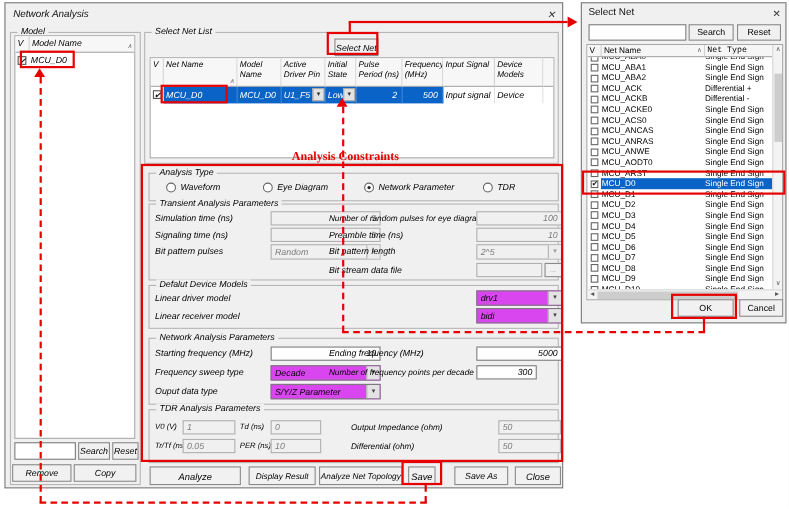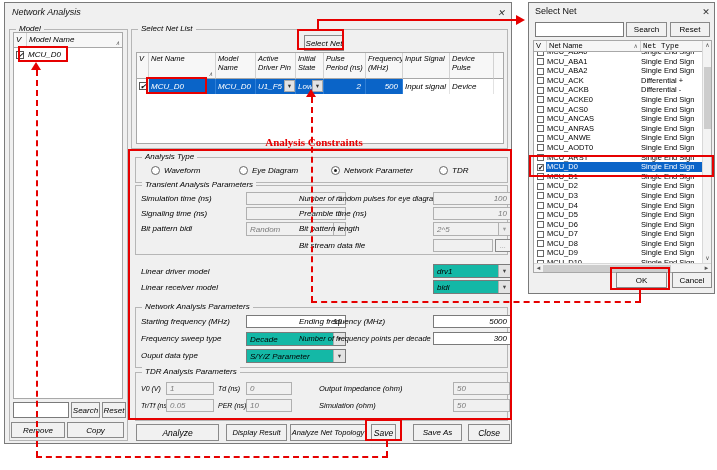--- a/index.html
+++ b/index.html
@@ -9,21 +9,21 @@
   .ttl { position:absolute; font-size:9px; color:#111; white-space:nowrap; }
   .x-btn { position:absolute; font-size:9px; color:#333; line-height:12px; text-align:center; cursor:default; }
   .lbl { position:absolute; font-size:8px; white-space:nowrap; line-height:10px; }
   .lbl-sm { font-size:7.5px; }
   .lbl-xs { font-size:7px; }
   .group { position:absolute; border:1px solid #b6b6b6; background:transparent; }
   .legend { position:absolute; top:-6px; left:6px; background:#f0f0f0; padding:0 3px; font-size:8px; line-height:10px; white-space:nowrap; }
   .field { position:absolute; background:#fff; border:1px solid #7a7a7a; font-size:8px; line-height:11px; height:13px; padding:0 3px; white-space:nowrap; overflow:hidden; }
   .field.num { text-align:right; }
   .field.dis { background:#f0f0f0; color:#7b7b7b; border-color:#b0b0b0; }
-  .dd { position:absolute; background:#14b8a6; border:1px solid #7a7a7a; height:14px; font-size:8px; }
+  .dd { position:absolute; background:#d946ef; border:1px solid #7a7a7a; height:14px; font-size:8px; }
   .dd .dd-text { position:absolute; left:3px; top:1px; line-height:11px; white-space:nowrap; }
   .dd .dd-btn { position:absolute; right:0; top:0; bottom:0; width:12px; background:#e3e3e3; border-left:1px solid #b0b0b0; text-align:center; font-size:5.5px; line-height:12px; color:#444; }
   .dd.dis { background:#f0f0f0; border-color:#b0b0b0; }
   .dd.dis .dd-text { color:#7b7b7b; }
   .dd.dis .dd-btn { background:#ededed; color:#9a9a9a; }
   .btn { position:absolute; background:#f1f1f1; border:1px solid #8a8a8a; font-size:8.5px; display:flex; align-items:center; justify-content:center; white-space:nowrap; cursor:default; }
   .btn.f75 { font-size:7.5px; }
   .cb { position:absolute; width:8px; height:8px; background:#fff; border:1px solid #555; font-size:8px; line-height:7px; text-align:center; color:#111; }
   .radio { position:absolute; display:flex; align-items:flex-end; font-size:8px; white-space:nowrap; }
   .radio .rc { width:9px; height:9px; border:1px solid #666; border-radius:50%; background:#fff; position:relative; margin-right:4px; flex:0 0 auto; }
@@ -102,21 +102,21 @@
   <div class="ntable">
     <div class="nthead">
       <div class="hc" style="width:12px;"><span>V</span></div>
       <div class="hc" style="width:67px;"><span>Net Name</span><span class="sort">∧</span></div>
       <div class="hc" style="width:40px;"><span>Model Name</span></div>
       <div class="hc" style="width:40px;"><span>Active Driver Pin</span></div>
       <div class="hc" style="width:28px;"><span>Initial State</span></div>
       <div class="hc" style="width:42px;"><span>Pulse Period (ns)</span></div>
       <div class="hc" style="width:37px;"><span>Frequency (MHz)</span></div>
       <div class="hc" style="width:47px;white-space:nowrap;"><span>Input Signal</span></div>
-      <div class="hc" style="width:44px;"><span>Device Pulse</span></div>
+      <div class="hc" style="width:44px;"><span>Device Models</span></div>
       <div class="hc" style="flex:1;border-right:none;"></div>
     </div>
     <div class="ntrow">
       <div class="rc2" style="width:12px;">
           <span class="cb" style="left:2px;top:3px;"><span>✔</span></span>
         </div>
       <div class="rc2 blue" style="width:67px;">MCU_D0</div>
       <div class="rc2 blue" style="width:40px;">MCU_D0</div>
       <div class="rc2 blue" style="width:40px;"><span>U1_F5</span><span class="cell-dd-btn">▼</span></div>
       <div class="rc2 blue" style="width:28px;"><span>Low</span><span class="cell-dd-btn">▼</span></div>
@@ -152,34 +152,37 @@
     <span class="legend">Transient Analysis Parameters</span>
   </div>
   <span class="lbl" style="left:136px;top:191px;">Simulation time (ns)</span>
   <div class="field dis num" style="left:241px;top:189px;width:100px;">5</div>
   <span class="lbl lbl-sm" style="left:294px;top:191px;">Number of random pulses for eye diagram</span>
   <div class="field dis num" style="left:428px;top:189px;width:78px;">100</div>
   <span class="lbl" style="left:136px;top:206px;">Signaling time (ns)</span>
   <div class="field dis num" style="left:241px;top:204px;width:100px;">5</div>
   <span class="lbl" style="left:294px;top:206px;">Preamble time (ns)</span>
   <div class="field dis num" style="left:428px;top:204px;width:78px;">10</div>
-  <span class="lbl" style="left:136px;top:221px;">Bit pattern bidi</span>
+  <span class="lbl" style="left:136px;top:221px;">Bit pattern pulses</span>
   <div class="dd dis" style="left:241px;top:219px;width:100px;">
       <span class="dd-text">Random</span>
       <span class="dd-btn">▼</span>
     </div>
   <span class="lbl" style="left:294px;top:221px;">Bit pattern length</span>
   <div class="dd dis" style="left:428px;top:219px;width:78px;">
       <span class="dd-text">2^5</span>
       <span class="dd-btn">▼</span>
     </div>
   <span class="lbl" style="left:294px;top:238px;">Bit stream data file</span>
   <div class="field dis" style="left:428px;top:236px;width:60px;"></div>
   <div class="btn" style="left:490px;top:236px;width:16px;height:13px;font-size:7px;color:#9a9a9a;">...</div>
 
+  <div class="group" style="left:130px;top:256px;width:373px;height:40px;">
+    <span class="legend">Defalut Device Models</span>
+  </div>
   <span class="lbl" style="left:136px;top:264px;">Linear driver model</span>
   <div class="dd" style="left:428px;top:261px;width:78px;">
       <span class="dd-text">drv1</span>
       <span class="dd-btn">▼</span>
     </div>
   <span class="lbl" style="left:136px;top:280px;">Linear receiver model</span>
   <div class="dd" style="left:428px;top:277px;width:78px;">
       <span class="dd-text">bidi</span>
       <span class="dd-btn">▼</span>
     </div>
@@ -190,41 +193,41 @@
   <span class="lbl" style="left:136px;top:314px;">Starting frequency (MHz)</span>
   <div class="field num" style="left:241px;top:312px;width:100px;">10</div>
   <span class="lbl" style="left:294px;top:314px;">Ending frequency (MHz)</span>
   <div class="field num" style="left:428px;top:312px;width:78px;">5000</div>
   <span class="lbl" style="left:136px;top:331px;">Frequency sweep type</span>
   <div class="dd" style="left:241px;top:329px;width:100px;">
       <span class="dd-text">Decade</span>
       <span class="dd-btn">▼</span>
     </div>
   <span class="lbl lbl-sm" style="left:294px;top:331px;">Number of frequency points per decade</span>
-  <div class="field num" style="left:428px;top:329px;width:78px;">300</div>
+  <div class="field num" style="left:428px;top:329px;width:55px;">300</div>
   <span class="lbl" style="left:136px;top:348px;">Ouput data type</span>
   <div class="dd" style="left:241px;top:346px;width:100px;">
       <span class="dd-text">S/Y/Z Parameter</span>
       <span class="dd-btn">▼</span>
     </div>
 
   <div class="group" style="left:130px;top:369px;width:373px;height:49px;">
     <span class="legend">TDR Analysis Parameters</span>
   </div>
   <span class="lbl lbl-xs" style="left:136px;top:381px;">V0 (V)</span>
   <div class="field dis" style="left:161px;top:379px;width:48px;">1</div>
   <span class="lbl lbl-xs" style="left:213px;top:381px;">Td (ns)</span>
   <div class="field dis" style="left:241px;top:379px;width:46px;">0</div>
   <span class="lbl lbl-sm" style="left:314px;top:381px;">Output Impedance (ohm)</span>
   <div class="field dis" style="left:448px;top:379px;width:57px;">50</div>
   <span class="lbl lbl-xs" style="left:136px;top:398px;">Tr/Tf (ns)</span>
   <div class="field dis" style="left:161px;top:396px;width:48px;">0.05</div>
   <span class="lbl lbl-xs" style="left:213px;top:398px;">PER (ns)</span>
   <div class="field dis" style="left:241px;top:396px;width:46px;">10</div>
-  <span class="lbl lbl-sm" style="left:314px;top:398px;">Simulation (ohm)</span>
+  <span class="lbl lbl-sm" style="left:314px;top:398px;">Differential (ohm)</span>
   <div class="field dis" style="left:448px;top:396px;width:57px;">50</div>
 
   <div class="btn" style="left:131px;top:421px;width:83px;height:17px;">Analyze</div>
   <div class="btn f75" style="left:221px;top:421px;width:61px;height:17px;">Display Result</div>
   <div class="btn f75" style="left:285px;top:421px;width:76px;height:17px;">Analyze Net Topology</div>
   <div class="btn" style="left:366px;top:421px;width:25px;height:17px;">Save</div>
   <div class="btn" style="left:408px;top:421px;width:49px;height:17px;font-size:8px;">Save As</div>
   <div class="btn" style="left:463px;top:421px;width:42px;height:17px;">Close</div>
 </div>
 

